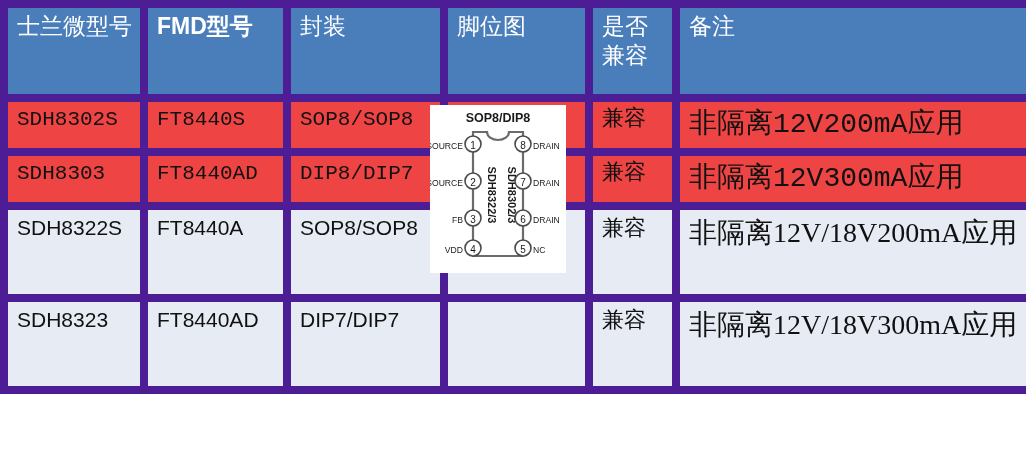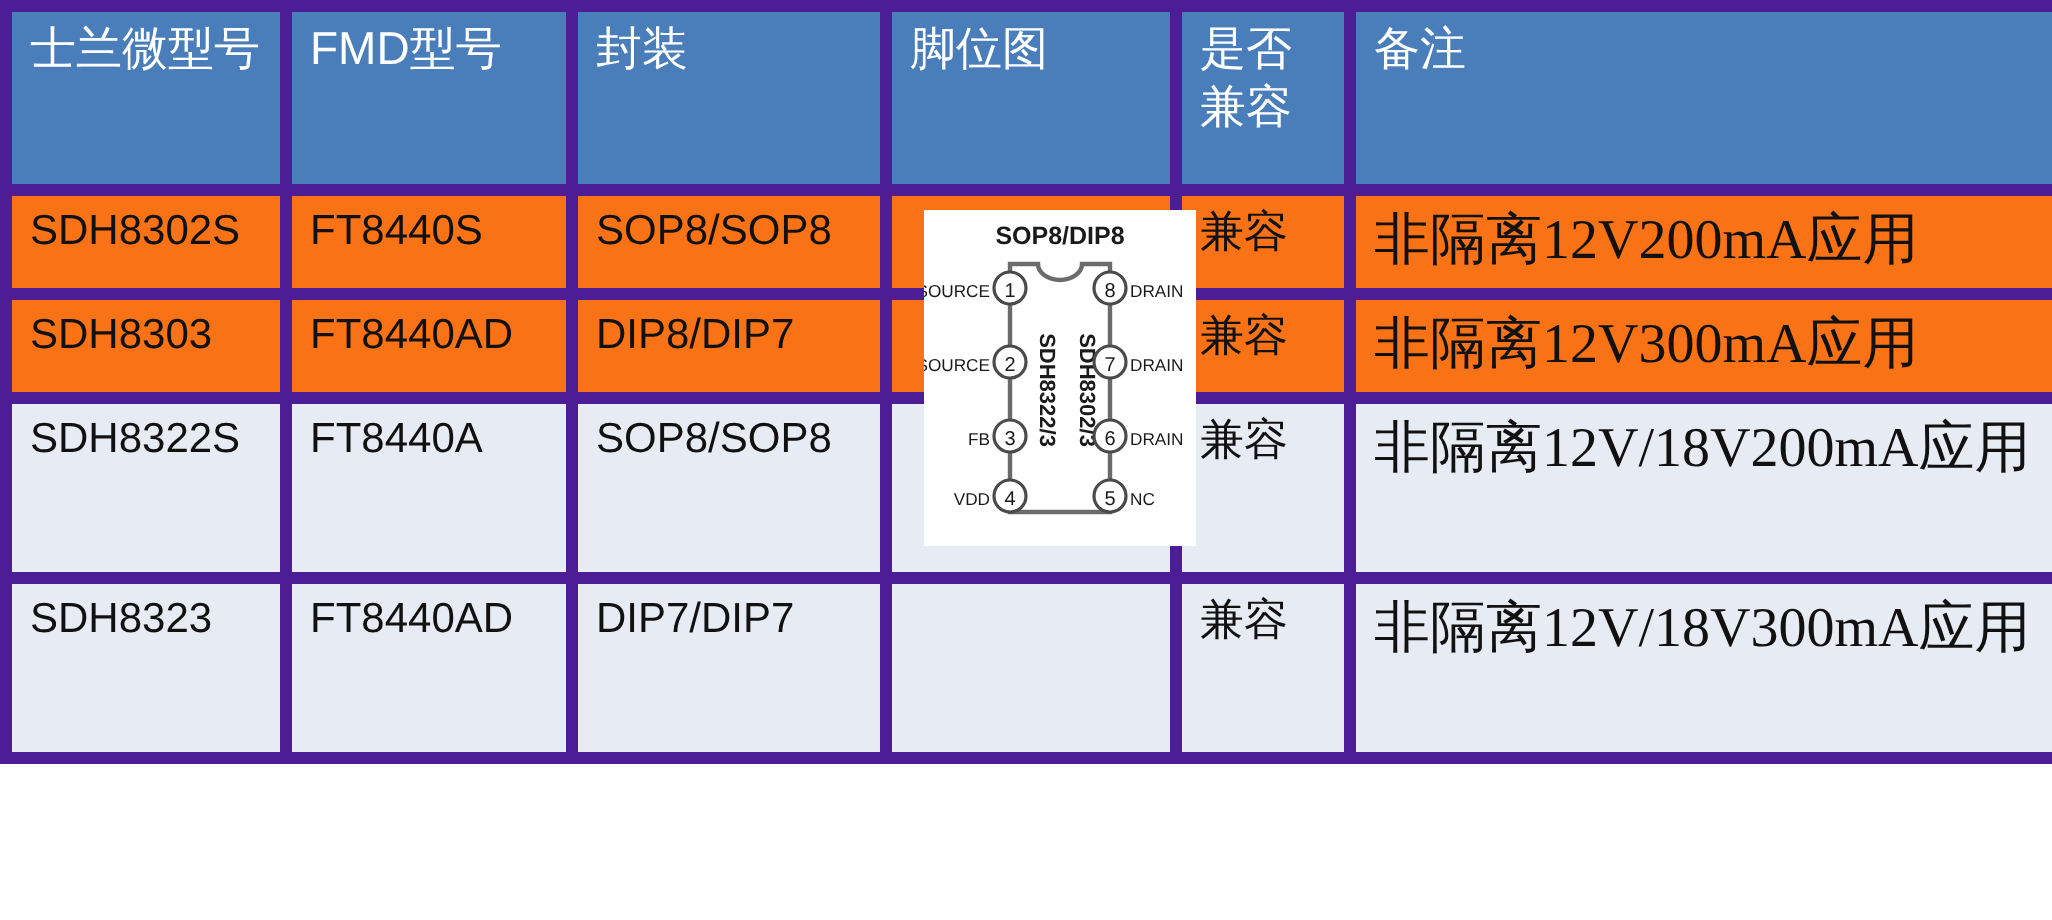--- a/index.html
+++ b/index.html
@@ -24,42 +24,42 @@
   }
   #compat-table col.c0 { width: 140px; }
   #compat-table col.c1 { width: 143px; }
   #compat-table col.c2 { width: 157px; }
   #compat-table col.c3 { width: 145px; }
   #compat-table col.c4 { width:  87px; }
   #compat-table col.c5 { width: 354px; }
 
   #compat-table th,
   #compat-table td {
-    border: 6px solid #4c1d95;
+    border: 8px solid #4c1d95;
     padding: 4px 8px 4px 9px;
     vertical-align: top;
     text-align: left;
   }
 
   thead th {
     background: #4a7ebb;
     color: #ffffff;
     font-weight: normal;
     font-size: 23px;
     line-height: 1.28;
     font-family: "Liberation Serif", "DejaVu Serif", serif;
     height: 78px;
     padding-top: 3px;
   }
   thead th.hdr-bold {
-    font-weight: normal;
+    font-weight: bold;
     font-family: "Liberation Sans", "DejaVu Sans", sans-serif;
   }
 
-  tbody tr.row-dark > td { background: #f97316; }
+  tbody tr.row-dark > td { background: #ef4444; font-family: Liberation Mono, monospace; }
   tbody tr.row-light > td { background: #e7ebf4; }
 
   tbody td {
     color: #111111;
     font-size: 21px;
     line-height: 1.3;
     font-family: "Liberation Sans", "DejaVu Sans", sans-serif;
     padding-top: 5px;
   }
   tbody td.cjk {
@@ -76,21 +76,21 @@
   tbody tr.h1 td { height: 38px; }
   tbody tr.h2 td { height: 38px; }
   tbody tr.h3 td { height: 38px; }
   tbody tr.h4 td { height: 76px; margin-left: 20px; }
   tbody tr.h5 td { height: 76px; }
   tbody tr.h6 td { height: 76px; }
 
   
   #pinout-image {
     position: absolute;
-    left: 462px;
+    left: 430px;
     top: 105px;
     width: 136px;
     height: 168px;
     background: #ffffff;
     z-index: 5;
   }
   #pinout-svg { display: block; }
 </style>
 </head>
 <body>

